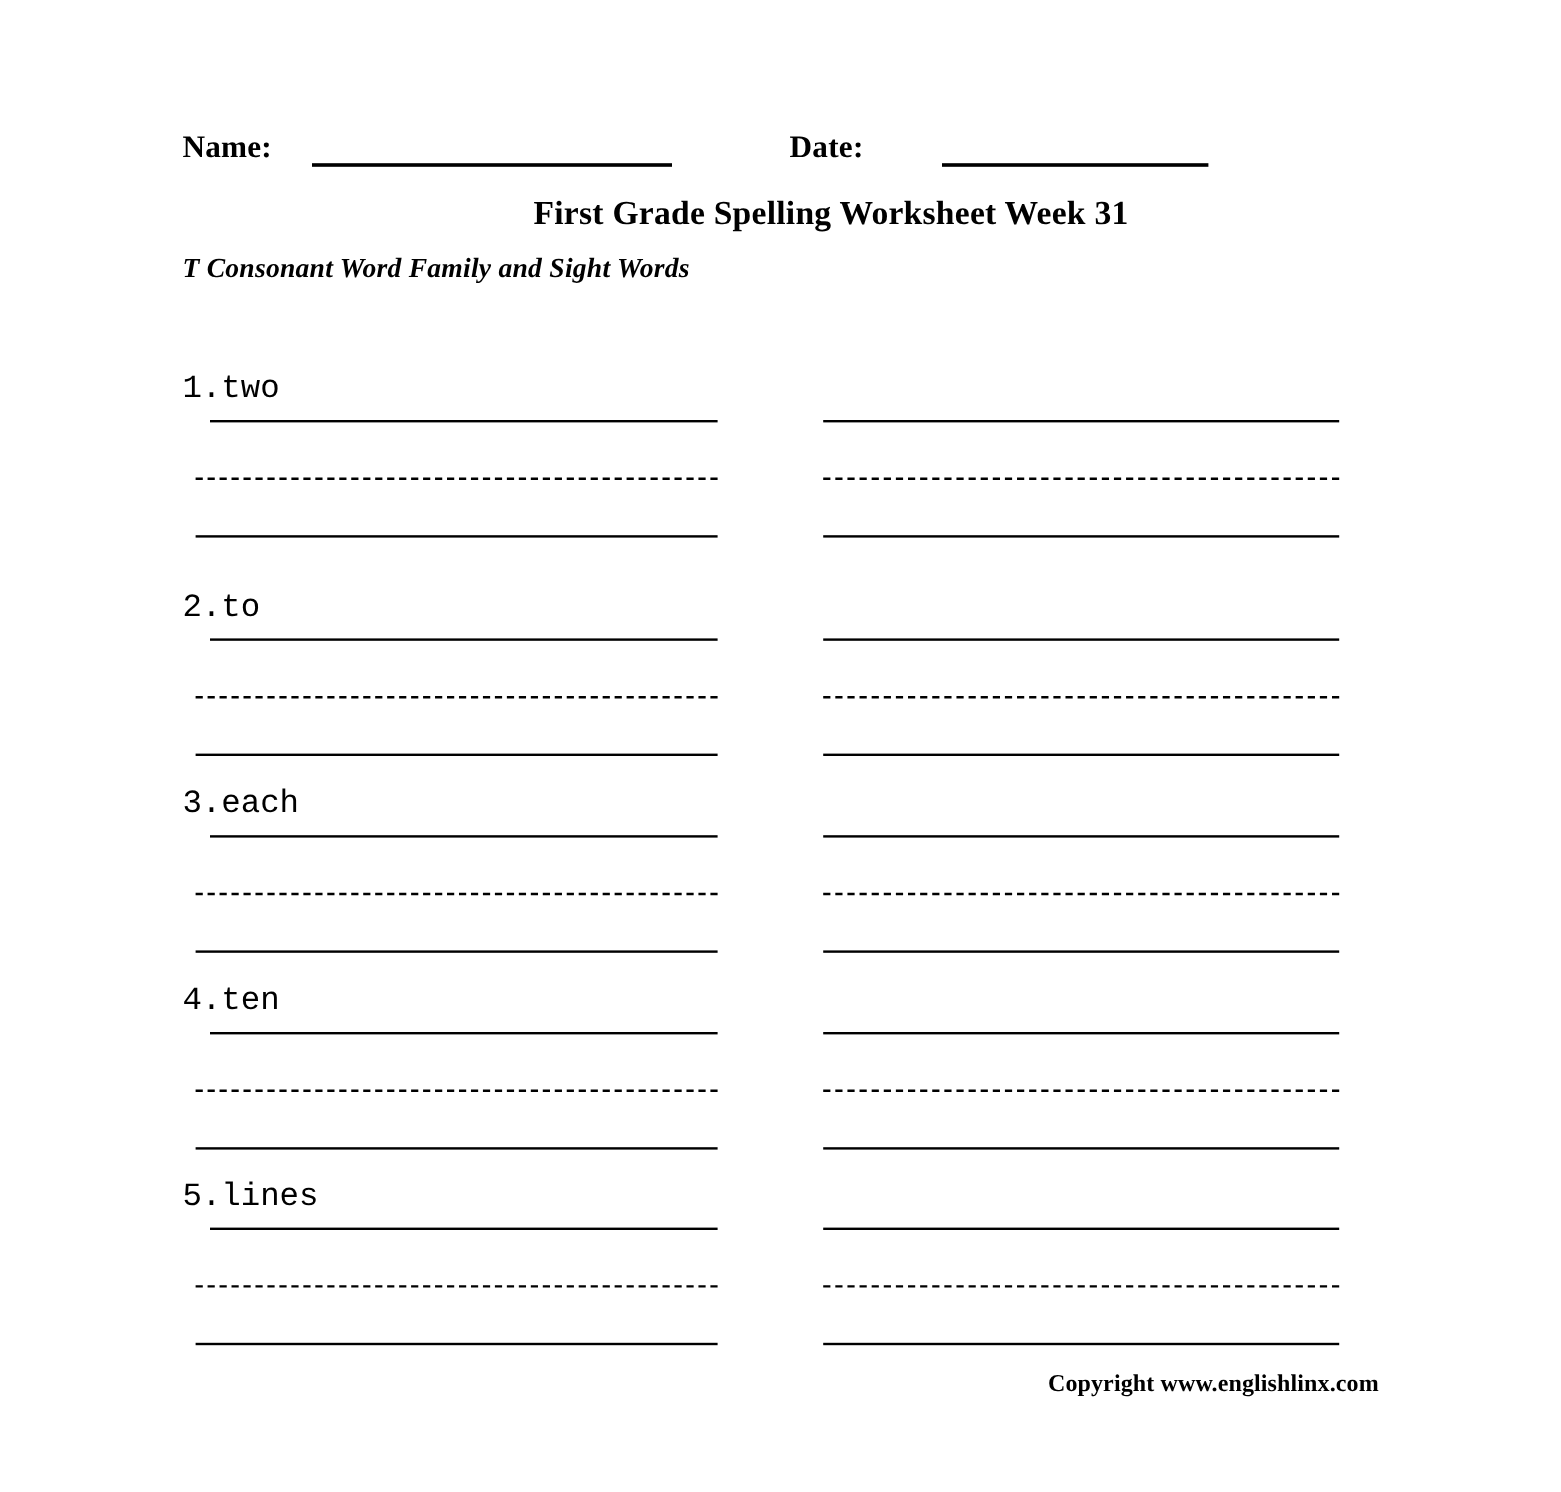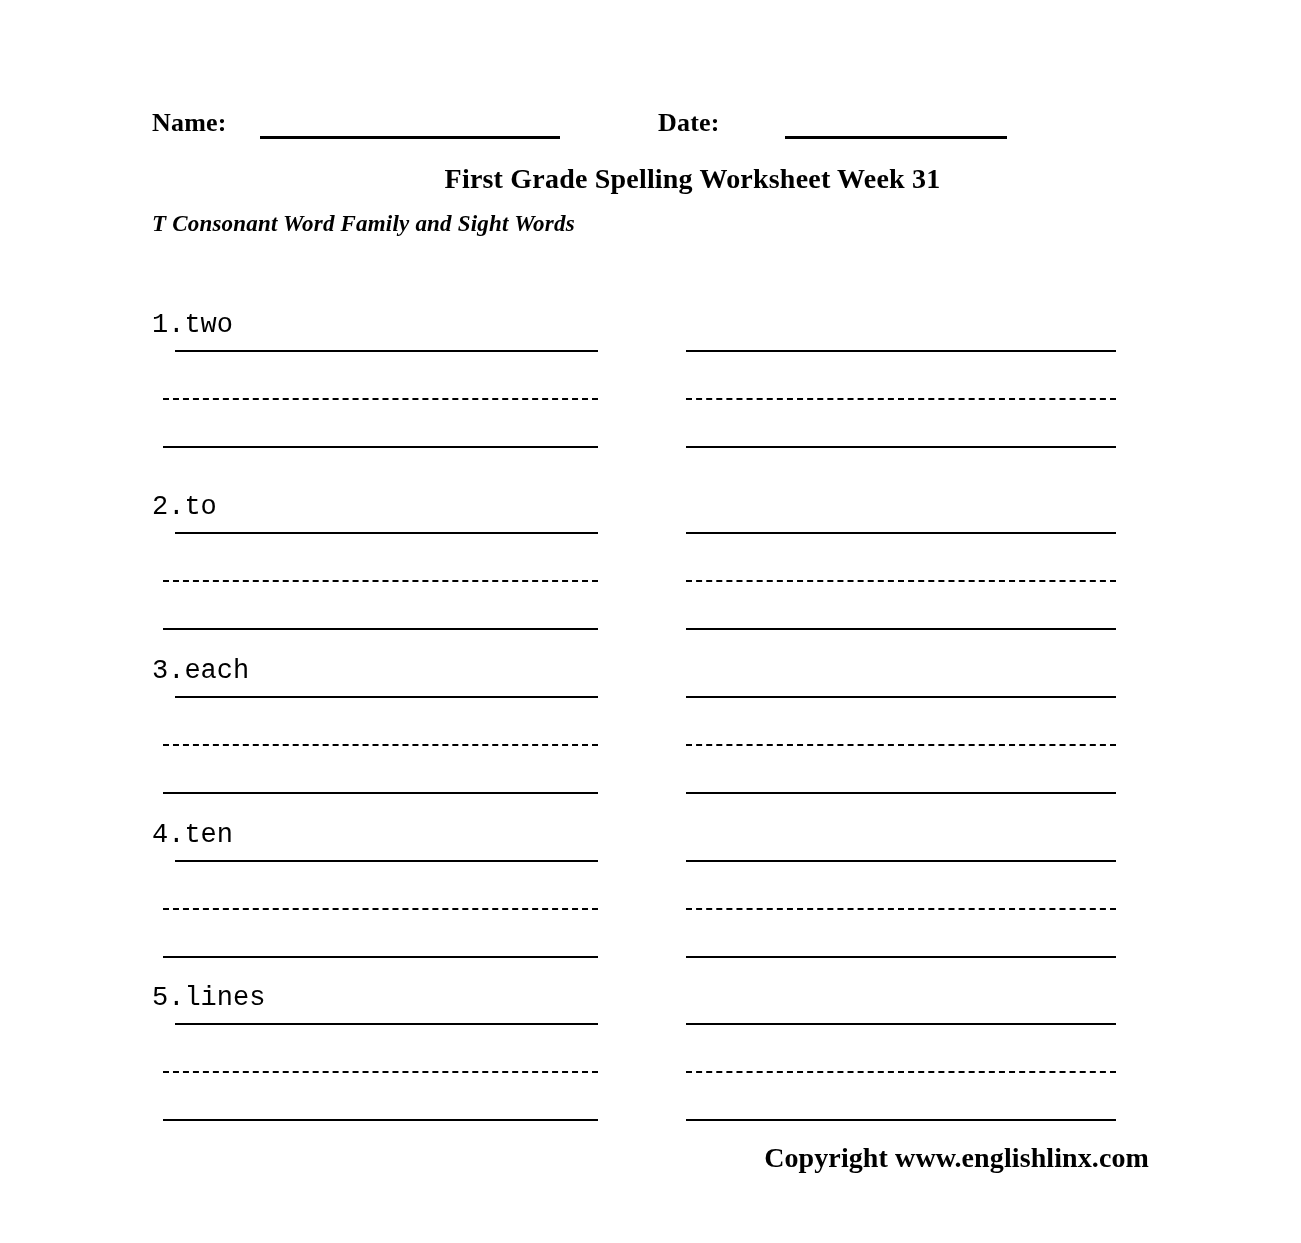--- a/index.html
+++ b/index.html
@@ -141,21 +141,21 @@
     top: 48px;
     border-bottom: 2px dashed #000;
   }
   .rule-bot { top: 96px; }
 
   
   .copyright {
     position: absolute;
     right: 152px;
     top: 1142px;
-    font-size: 28px;
+    font-size: 20px;
     font-weight: bold;
     letter-spacing: 0.1px;
   }
 </style>
 </head>
 <body>
 
 <div class="sheet">
 
   <div class="name-date-row">

